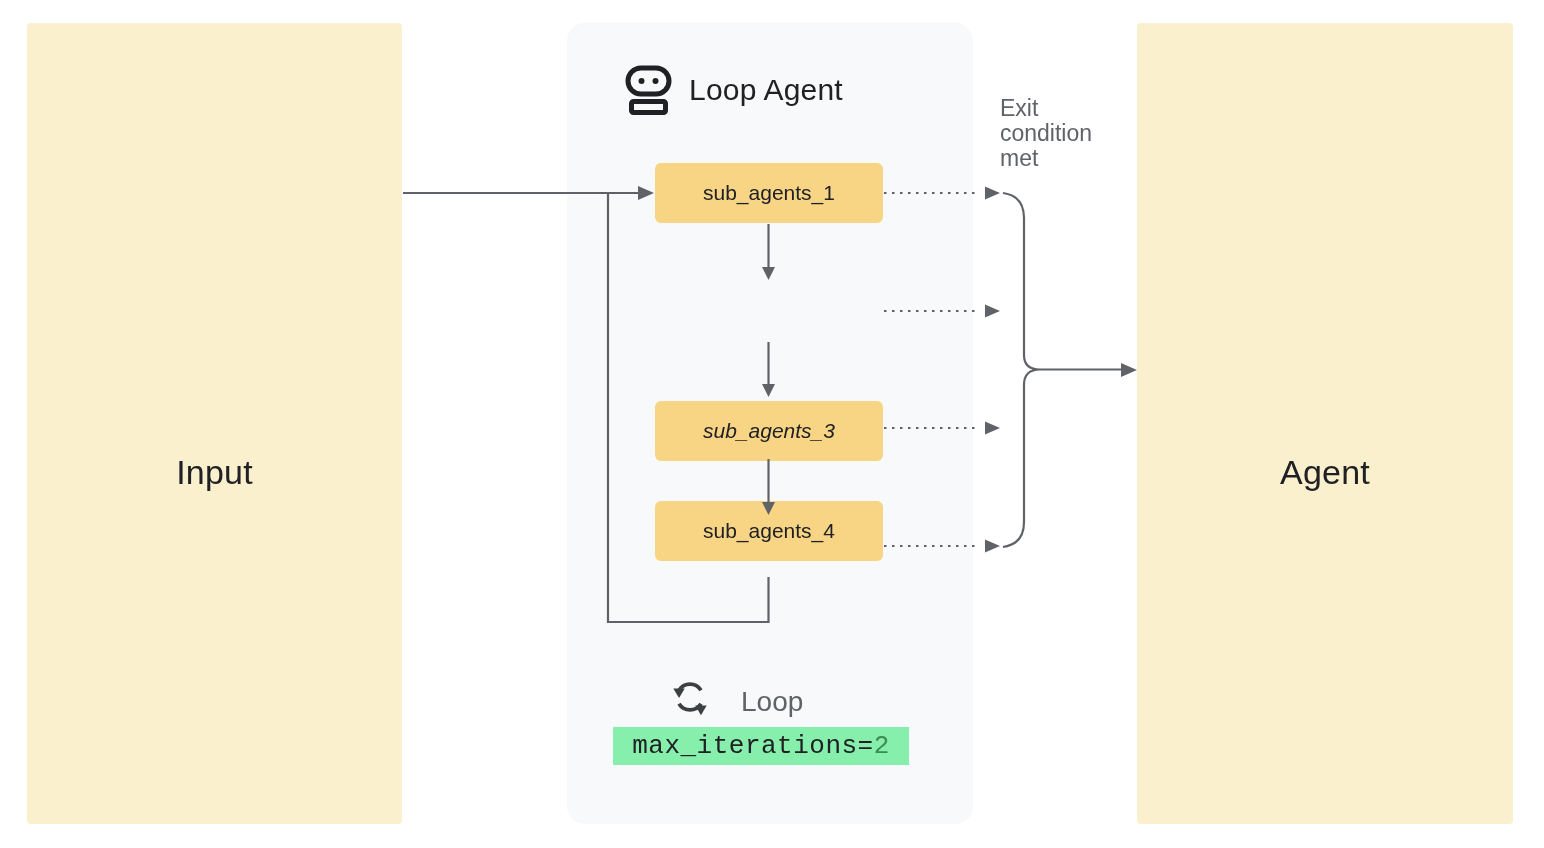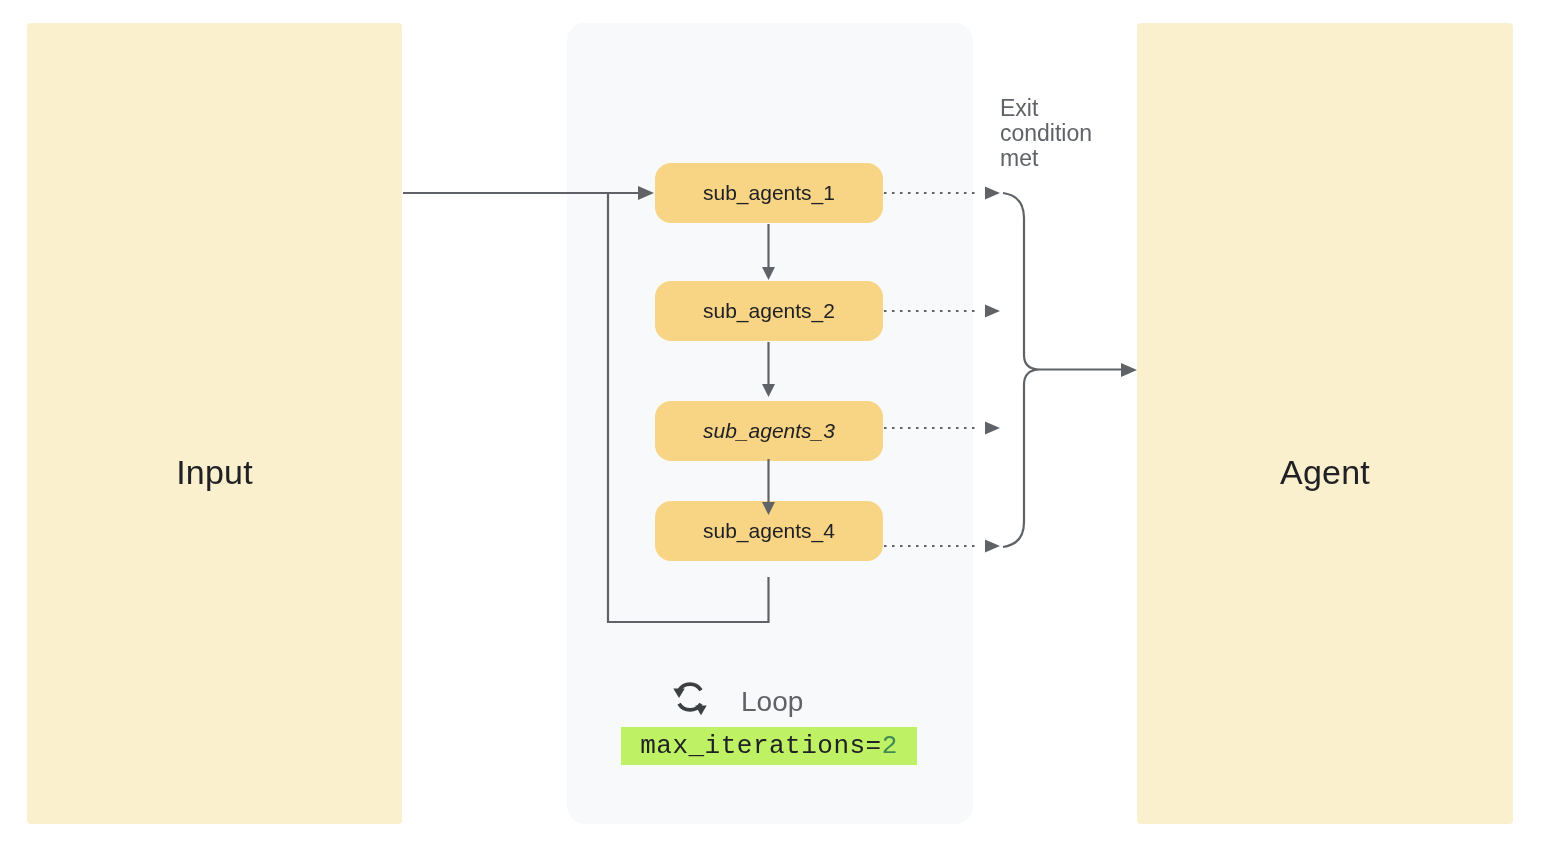--- a/index.html
+++ b/index.html
@@ -15,32 +15,32 @@
     font-size:34px; font-weight:500; color:#202124; letter-spacing:0.2px;
   }
   .panel {
     position:absolute; left:567px; top:23px; width:406px; height:801px;
     background:#f8f9fa; border-radius:18px;
   }
   .panel-header { position:absolute; left:58px; top:42px; display:flex; align-items:center; gap:17px; }
   .panel-title  { font-size:30px; font-weight:500; color:#202124; letter-spacing:0.2px; }
   .agent-box {
     position:absolute; left:88px; width:228px; height:60px; background:#f8d485;
-    border-radius:16px; display:flex; align-items:center; justify-content:center;
+    border-radius:6px; display:flex; align-items:center; justify-content:center;
     font-size:21px; color:#202124;
   }
   .agent-box.a1 { top:140px; }
   .agent-box.a2 { top:258px; }
   .agent-box.a3 { top:378px;font-style:italic; }
   .agent-box.a4 { top:478px; }
   .loop-row { position:absolute; left:102px; top:653px; display:flex; align-items:flex-end; gap:30px; }
   .loop-label { font-size:28px; color:#5f6368; }
   .code-line {
-    position:absolute; left:54px; top:704px; width:296px; height:38px;
-    background:#bef264; display:flex; align-items:center; justify-content:center;
+    position:absolute; left:46px; top:704px; width:296px; height:38px;
+    background:#86efac; display:flex; align-items:center; justify-content:center;
     font-family:"Liberation Mono", monospace; font-size:26px; color:#202124;
     letter-spacing:0.5px; white-space:nowrap;
   }
   .code-value { color:#3d8a54; }
   .exit-note {
     position:absolute; left:1000px; top:96px; width:104px;
     font-size:23px; line-height:25px; color:#5f6368;
   }
   .connectors { position:absolute; left:0; top:0; width:1544px; height:848px; pointer-events:none; }
   .connectors .stroke { stroke:#5f6368; stroke-width:2.2; fill:none; }
@@ -50,26 +50,32 @@
 <body>
 
 <div class="canvas">
 
   <div class="io-box input">
     <div class="io-label">Input</div>
   </div>
 
   <div class="panel">
 
+    <div class="panel-header">
+      <svg width="47" height="50" viewBox="0 0 47 50">
+        <rect x="3" y="3" width="41" height="26" rx="13" fill="none" stroke="#202124" stroke-width="5"></rect>
+        <circle cx="16.5" cy="16" r="3" fill="#202124"></circle>
+        <circle cx="30.5" cy="16" r="3" fill="#202124"></circle>
+        <rect x="6.5" y="36.5" width="34" height="11" rx="2" fill="none" stroke="#202124" stroke-width="5"></rect>
+      </svg>
+      <div class="panel-title">Loop Agent</div>
+    </div>
 
     <div class="agent-box a1">
       <span>sub_agents_1</span>
-    </div>
-    <div class="agent-box a2">
-      <span>sub_agents_2</span>
     </div>
     <div class="agent-box a3">
       <span>sub_agents_3</span>
     </div>
     <div class="agent-box a4">
       <span>sub_agents_4</span>
     </div>
 
     <div class="loop-row">
       <svg width="42" height="42" viewBox="0 0 44 44">

